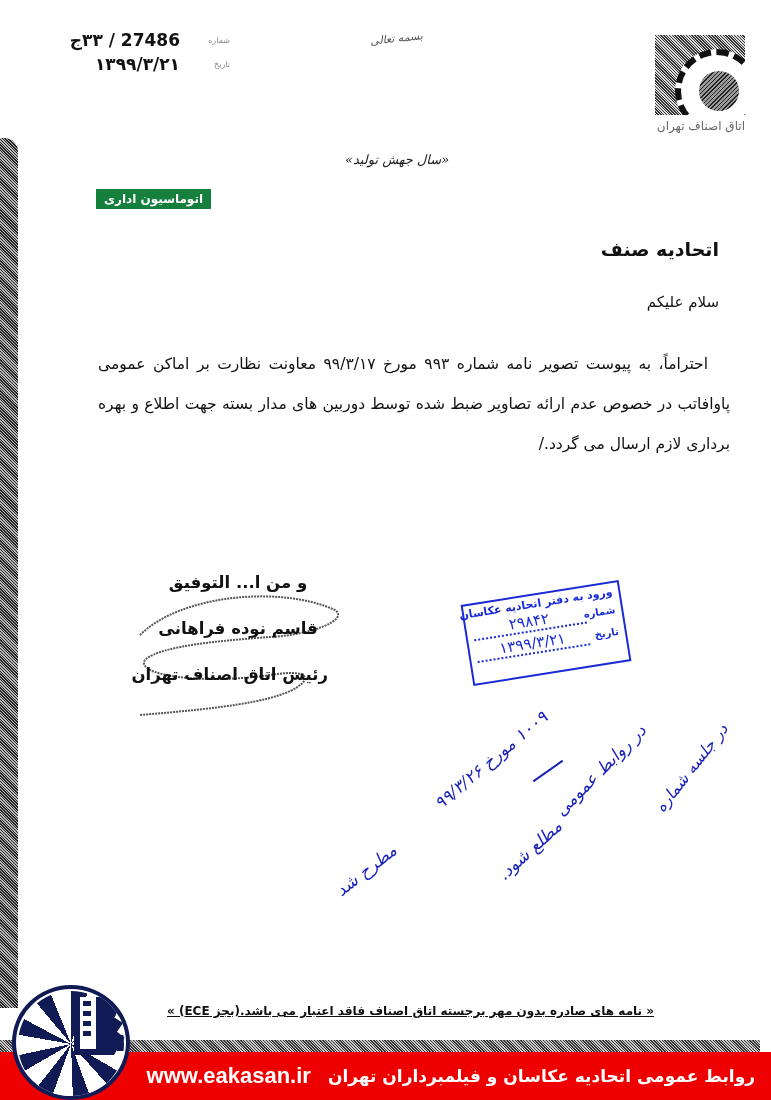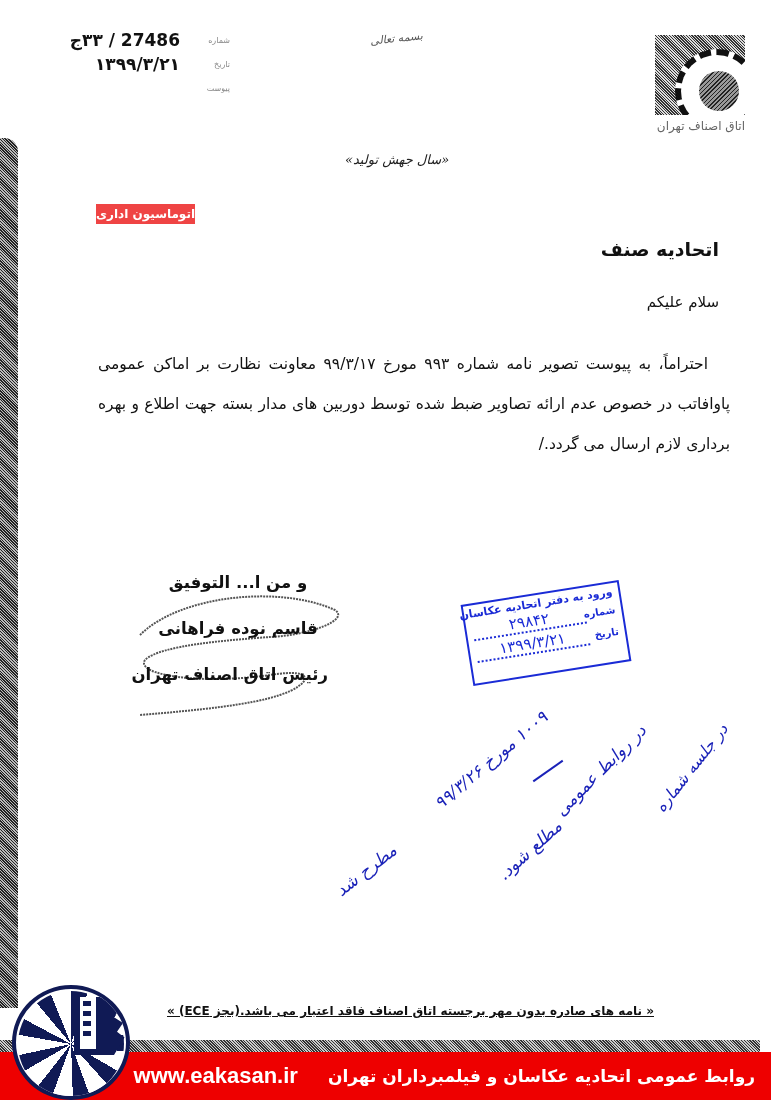--- a/index.html
+++ b/index.html
@@ -33,22 +33,22 @@
   }
   .logo-core {
     position: absolute; right: 6px; bottom: 4px; width: 40px; height: 40px; border-radius: 50%;
     background-image: repeating-linear-gradient(-45deg, #222 0 1px, #999 1px 3px);
   }
   .logo-caption { font-size: 12px; color: #666; text-align: right; margin-top: 4px; direction: rtl; }
 
   .year-slogan { position: absolute; left: 345px; top: 152px; font-size: 13px; font-style: italic; direction: rtl; font-family: "DejaVu Serif", serif; color: #222; }
 
   .auto-badge {
-    position: absolute; left: 96px; top: 204px; background: #ef4444; color: #fff;
-    font-weight: bold; font-size: 12px; padding: 3px 0; direction: rtl;
+    position: absolute; left: 96px; top: 189px; background: #15803d; color: #fff;
+    font-weight: bold; font-size: 12px; padding: 3px 8px; direction: rtl;
   }
 
   .addressee { position: absolute; right: 52px; top: 238px; font-weight: bold; font-size: 19px; direction: rtl; text-align: center; }
   .greeting { position: absolute; right: 52px; top: 293px; font-size: 15px; direction: rtl; }
 
   .body-text {
     position: absolute; left: 98px; top: 344px; width: 632px; direction: rtl; text-align: justify;
     font-size: 15.5px; line-height: 40px; text-indent: 22px;
   }
 
@@ -75,21 +75,21 @@
   .hw-underline { position: absolute; left: 530px; top: 770px; width: 36px; height: 2px; background: #1a22b8; transform: rotate(-35deg); }
 
   .notice { position: absolute; left: 184px; top: 1004px; width: 470px; direction: rtl; font-weight: bold; font-size: 12px; text-align: center; white-space: nowrap; text-decoration: underline; }
 
   .footer-halftone {
     position: absolute; left: 0; top: 1040px; width: 760px; height: 12px;
     background-image: repeating-linear-gradient(45deg, #333 0 1px, #ccc 1px 2px);
   }
   .footer-band {
     position: absolute; left: 0; top: 1052px; width: 771px; height: 48px; background: #ee0000;
-    display: flex; align-items: center; justify-content: flex-end; padding-right: 16px; gap: 30px; text-align: right;
+    display: flex; align-items: center; justify-content: flex-end; padding-right: 16px; gap: 17px; text-align: right;
   }
   .footer-site { color: #fff; font-weight: bold; font-size: 22px; font-family: "Liberation Sans", sans-serif; }
   .footer-org { color: #ffffff; font-weight: bold; font-size: 17px; direction: rtl; }
 
   .footer-logo {
     position: absolute; left: 12px; top: 985px; width: 118px; height: 115px; border-radius: 50%;
     background: #fff; border: 4px solid #101a55; overflow: hidden;
   }
   .footer-logo .aperture {
     position: absolute; left: 2px; top: 2px; width: 106px; height: 106px; border-radius: 50%;
@@ -114,23 +114,20 @@
 <div class="halftone-strip"></div>
 
 <div class="meta-block">
   <div class="meta-row">
     <span class="meta-label">شماره</span>
     <span class="meta-value">27486 / ۳۳ج</span>
   </div>
   <div class="meta-row">
     <span class="meta-label">تاریخ</span>
     <span class="meta-value">۱۳۹۹/۳/۲۱</span>
-  </div>
-  <div class="meta-row">
-    <span class="meta-label">پیوست</span>
   </div>
 </div>
 
 <div class="besmellah">بسمه تعالی</div>
 
 <div class="logo">
   <div class="logo-mark">
     <div class="logo-gear"></div>
     <div class="logo-core"></div>
   </div>

